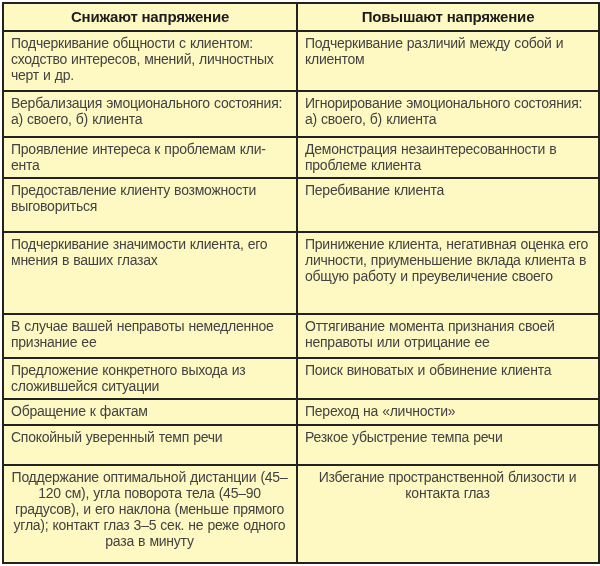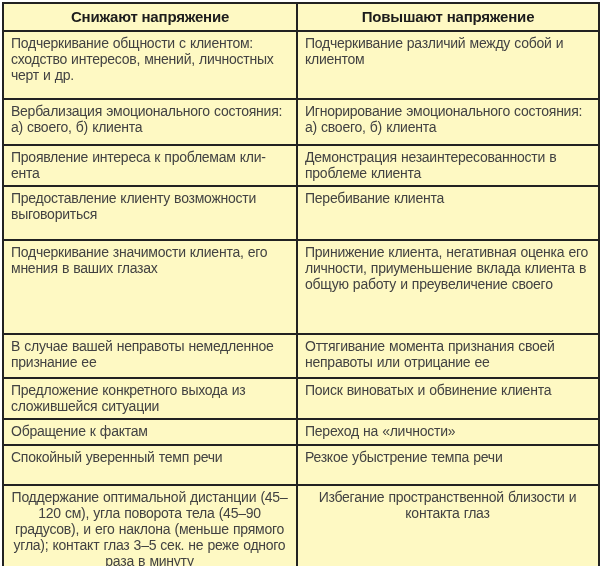--- a/index.html
+++ b/index.html
@@ -44,25 +44,25 @@
     color: #424242;
     text-align: left;
     padding: 3px 8px 4px 7px;
     line-height: 16px;
     letter-spacing: -0.25px;
     word-spacing: 0.5px;
     hyphens: manual;
   }
   col.left-col  { width: 294px; }
   col.right-col { width: 302px; }
-  tr.r1  td { height: 68px; }
+  tr.r1  td { height: 60px; }
   tr.r2  td { height: 46px; }
   tr.r3  td { height: 32px; }
   tr.r4  td { height: 54px; }
-  tr.r5  td { height: 94px; }
+  tr.r5  td { height: 82px; }
   tr.r6  td { height: 44px; }
   tr.r7  td { height: 31px; }
   tr.r8  td { height: 26px; }
   tr.r9  td { height: 40px; }
   tr.r10 td { height: 98px; text-align: center; }
 </style>
 </head>
 <body>
 
 <div class="page">

